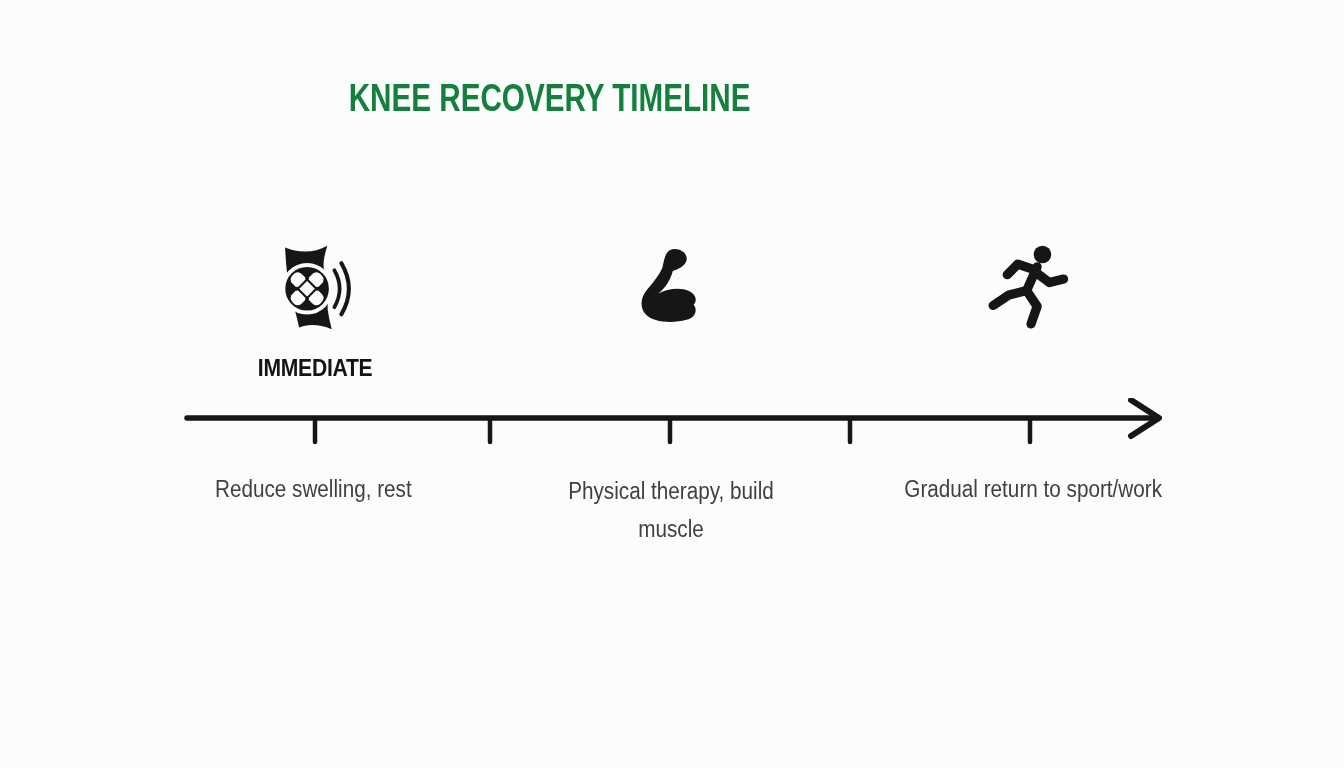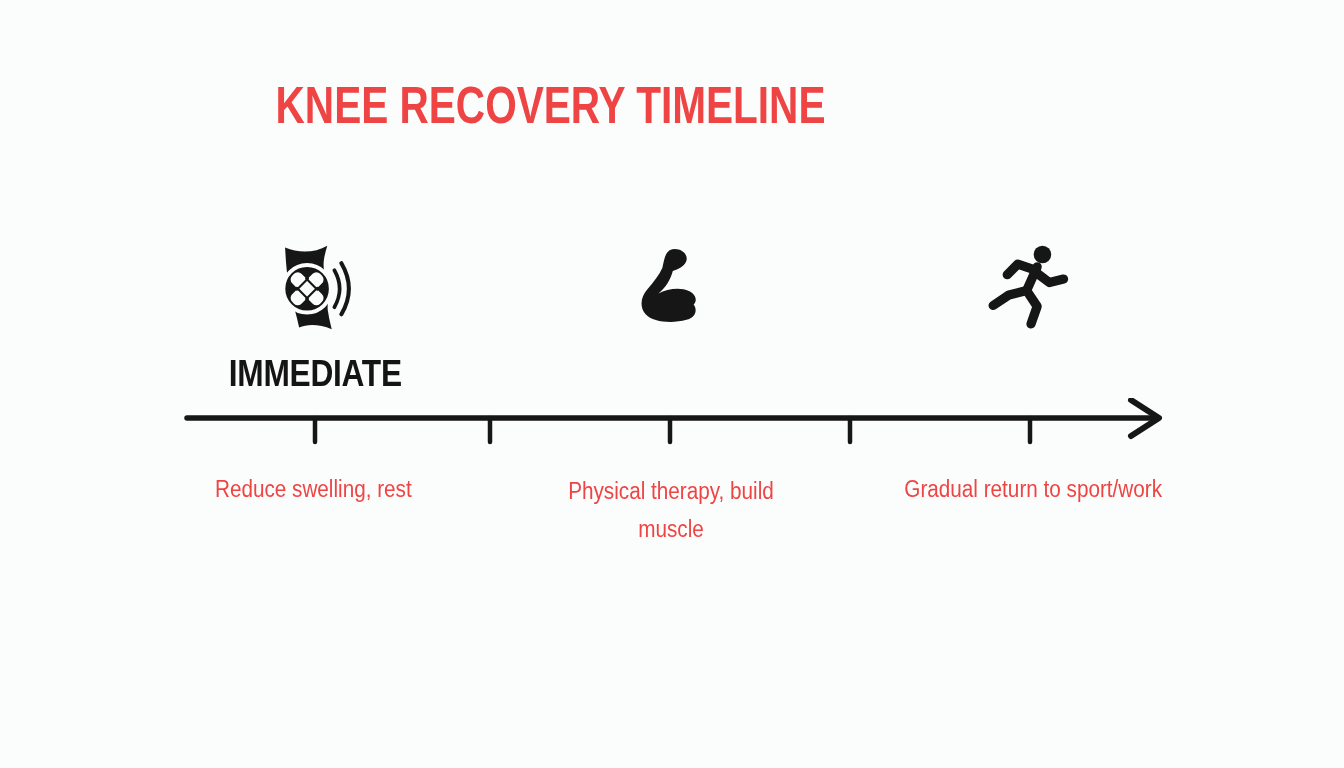--- a/index.html
+++ b/index.html
@@ -21,25 +21,25 @@
     overflow: hidden;
   }
   .cond { display: inline-block; transform-origin: center; white-space: nowrap; }
 
   .title {
     position: absolute;
     top: 79px;
     left: 0;
     width: 1100px;
     text-align: center;
-    font-size: 52px;
+    font-size: 38px;
     font-weight: 700;
     line-height: 1;
     letter-spacing: 0px;
-    color: #ef4444;
+    color: #15803d;
   }
   .title .cond { transform: scaleX(0.78); }
 
   .stage {
     position: absolute;
     top: 242px;
     width: 340px;
     text-align: center;
   }
   .stage-1 { left: 145px; }
@@ -49,39 +49,39 @@
   .icon-box {
     height: 90px;
     display: flex;
     align-items: center;
     justify-content: center;
   }
   .icon-box svg { display: block; }
 
   .stage-label {
     margin-top: 24px;
-    font-size: 36px;
+    font-size: 24px;
     font-weight: 700;
     line-height: 1;
     color: #141414;
   }
   .stage-label .cond { transform: scaleX(0.88); letter-spacing: -0.3px; }
 
   .timeline-svg {
     position: absolute;
     left: 183px;
     top: 398px;
   }
 
   .desc {
     position: absolute;
     text-align: center;
     font-size: 23px;
     line-height: 1.65;
-    color: #ef4444;
+    color: #404040;
   }
   .desc .cond-soft {
     display: inline-block;
     transform: scaleX(0.9);
     transform-origin: center top;
   }
   .desc-1 { top: 471px; left: 143px; width: 340px; }
   .desc-2 { top: 473px; left: 556px; width: 230px; }
   .desc-3 { top: 471px; left: 843px; width: 380px; }
 

